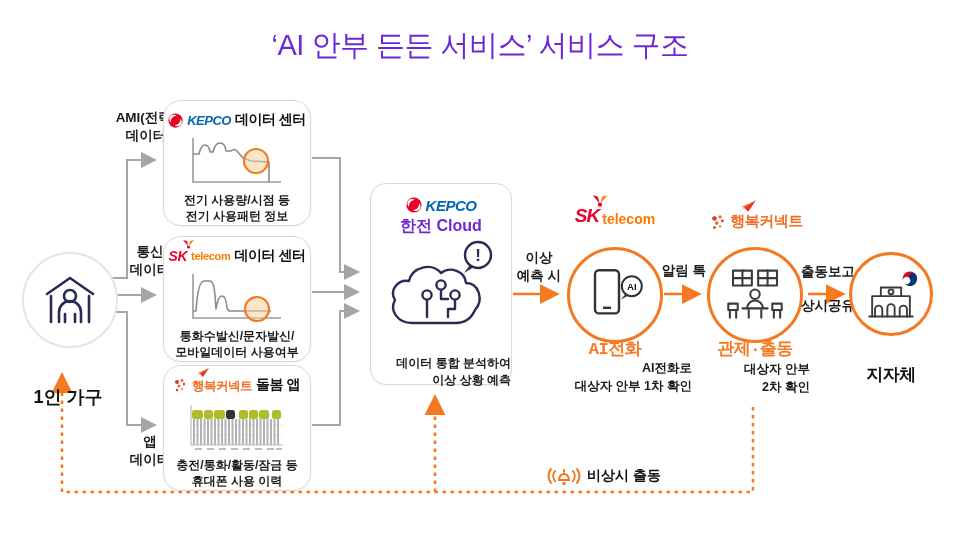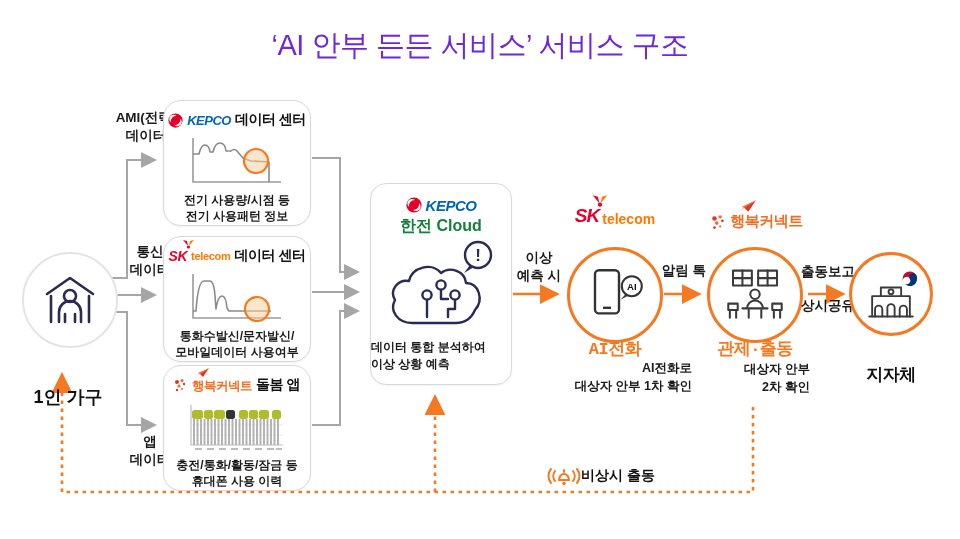--- a/index.html
+++ b/index.html
@@ -25,33 +25,33 @@
   .box-suffix{font-size:14px;font-weight:800;color:#111;letter-spacing:-0.5px;}
   .box-cap{margin-top:2px;text-align:center;font-size:12px;font-weight:700;color:#1b1b1b;line-height:1.35;}
   .kepco-word{font-size:13px;font-weight:800;font-style:italic;color:#0066B3;letter-spacing:-0.5px;}
   .sk-word{font-size:14px;font-weight:900;font-style:italic;color:#EA002C;letter-spacing:-0.5px;}
   .sk-sub{font-size:11px;font-weight:700;color:#FF7900;letter-spacing:-0.3px;}
   .happy-word{font-size:12.5px;font-weight:800;color:#F36D21;letter-spacing:-0.5px;}
   
   .cloud-box{left:370px;top:183px;width:142px;height:202px;background:#fff;border:1.5px solid #d8d8d8;
              border-radius:16px;box-shadow:0 1px 2px rgba(0,0,0,0.05);box-sizing:border-box;padding-top:12px;}
   .cloud-head{display:flex;align-items:center;justify-content:center;gap:4px;height:18px;}
-  .cloud-title{text-align:center;font-size:16px;font-weight:800;color:#15803d;margin-top:2px;}
-  .cloud-cap{text-align:left;font-size:12px;font-weight:700;color:#1b1b1b;line-height:1.4;margin-top:0px;}
+  .cloud-title{text-align:center;font-size:16px;font-weight:800;color:#6d28d9;margin-top:2px;}
+  .cloud-cap{text-align:right;font-size:12px;font-weight:700;color:#1b1b1b;line-height:1.4;margin-top:16px;}
   
   .stage{border-radius:50%;background:#fff;border:3px solid #F47920;
          display:flex;align-items:center;justify-content:center;box-sizing:border-box;}
   .stage-label{text-align:center;font-size:17px;font-weight:800;color:#F47920;letter-spacing:-0.5px;font-family:Liberation Mono, monospace;}
   .stage-label.dark{color:#111;}
   .stage-desc{text-align:right;font-size:12.5px;font-weight:700;color:#1b1b1b;line-height:1.4;}
   .logo-row{display:flex;align-items:flex-end;justify-content:center;gap:3px;}
   .sk-big{font-size:19px;font-weight:900;font-style:italic;color:#EA002C;letter-spacing:-1px;}
   .sk-big-sub{font-size:14px;font-weight:700;color:#FF7900;}
   .happy-big{font-size:15px;font-weight:800;color:#F36D21;letter-spacing:-0.5px;}
-  .emg{display:flex;align-items:center;gap:0;font-size:14px;font-weight:800;color:#111;}
+  .emg{display:flex;align-items:center;gap:6px;font-size:14px;font-weight:800;color:#111;}
 </style>
 </head>
 <body>
 
 <div class="canvas">
 
   <svg class="abs wires" width="960" height="539" viewBox="0 0 960 539">
     <defs>
       <marker id="ga" markerWidth="9" markerHeight="9" refX="6.5" refY="4" orient="auto">
         <path d="M0,0 L8,4 L0,8 z" fill="#A6A6A6"></path>

